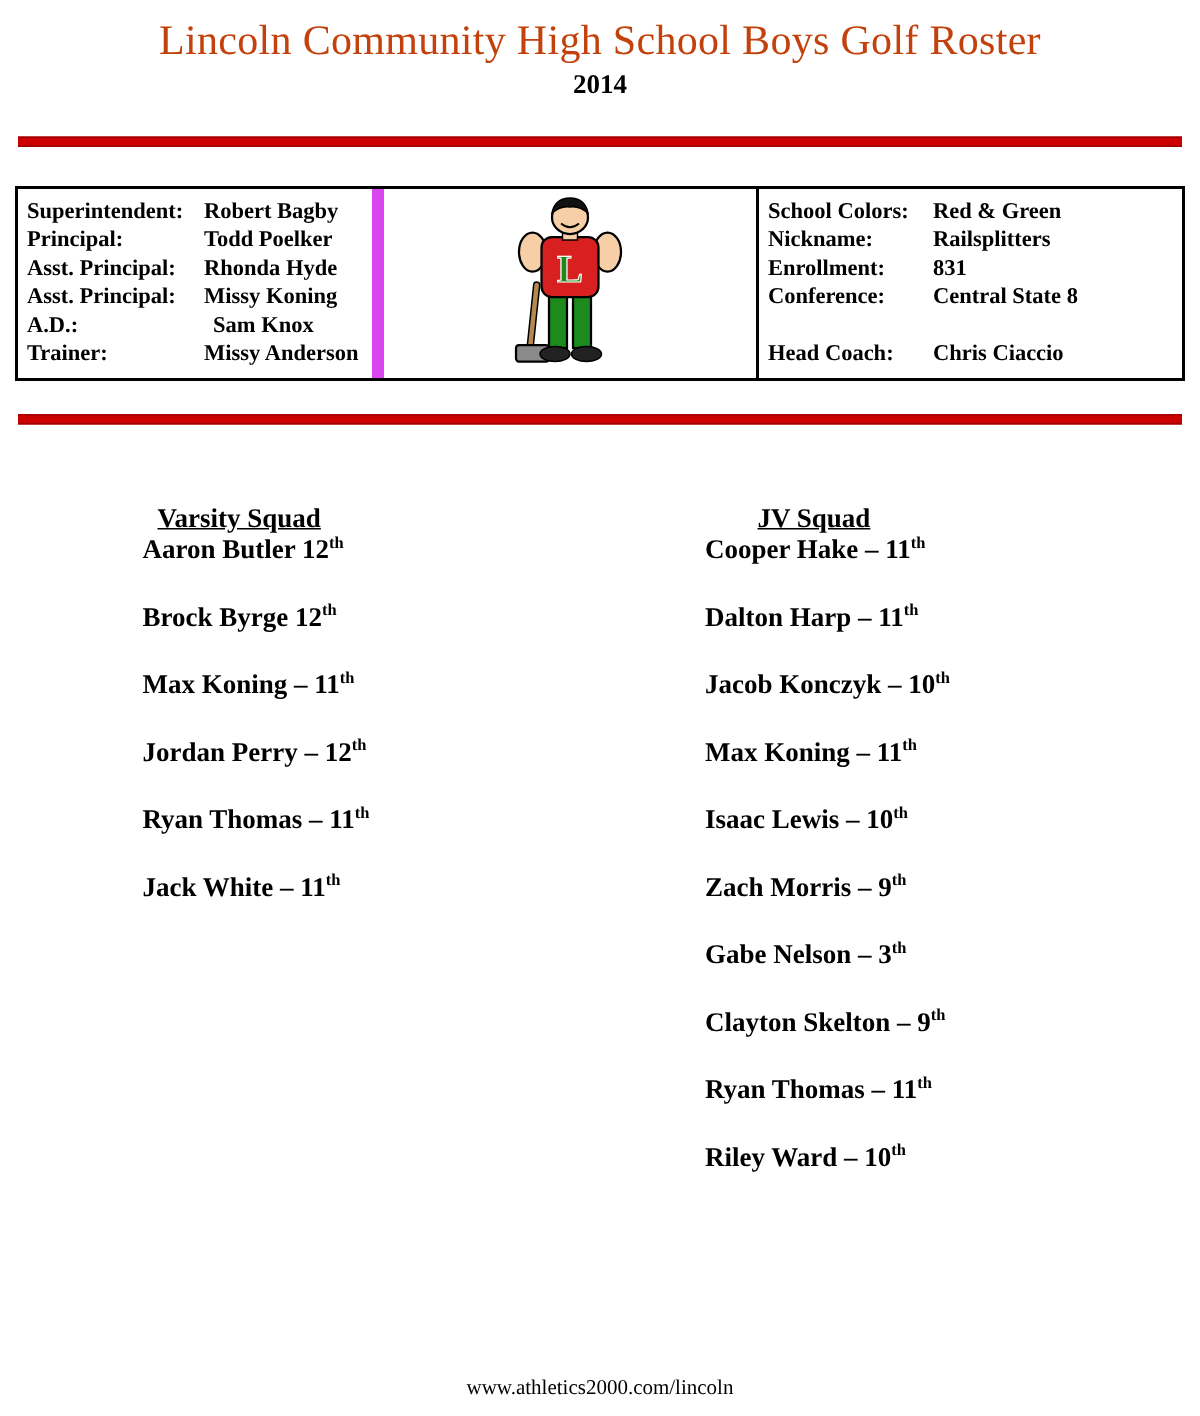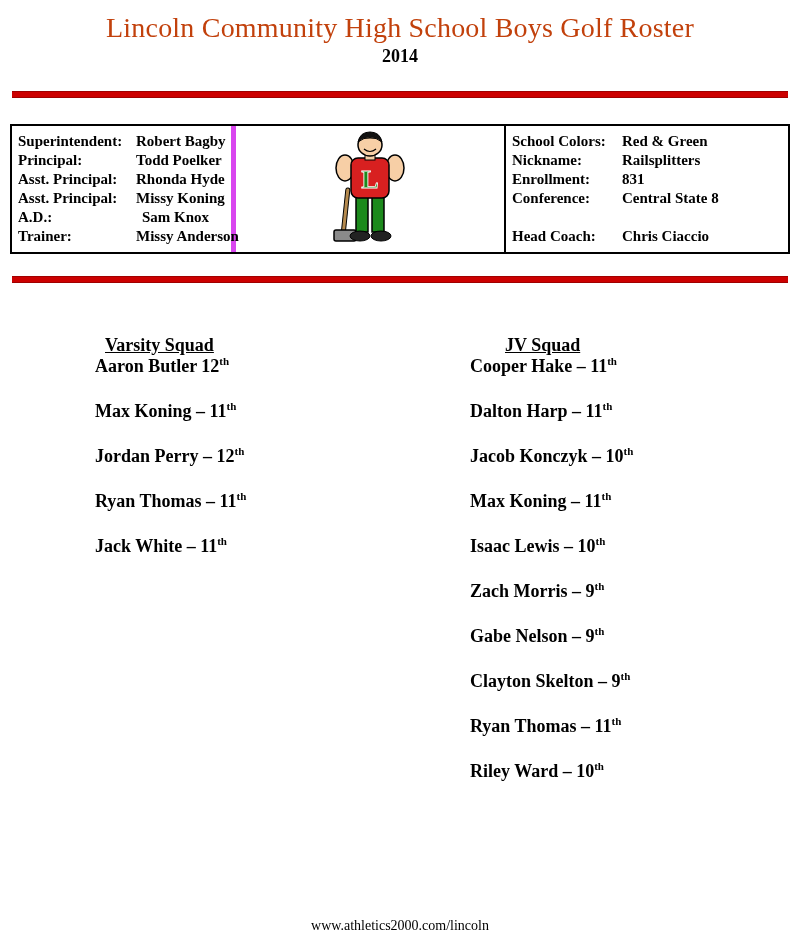--- a/index.html
+++ b/index.html
@@ -38,22 +38,22 @@
   .rule-bottom { margin-top:22px; }
 
   .info-box {
     margin:26px 10px 0 10px;
     border:2px solid #000;
     display:flex;
     align-items:stretch;
     min-height:126px;
   }
   .info-left {
-    width:224px;
-    border-right:5px solid #d946ef;
+    width:244px;
+    border-right:8px solid #d946ef;
     padding:6px 8px 6px 6px;
   }
   .info-center {
     flex:1;
     border-right:2px solid #000;
     display:flex;
     align-items:center;
     justify-content:center;
     padding:4px 0;
   }
@@ -209,35 +209,36 @@
 
 </div>
 
 <div class="red-rule rule-bottom"></div>
 
 <div class="roster">
 
   <div class="squad-col col-varsity">
     <div class="squad-heading">Varsity Squad</div>
     <div class="player"><span>Aaron Butler 12</span><sup>th</sup></div>
+    <div class="player"><span>Brock Byrge 12</span><sup>th</sup></div>
     <div class="player"><span>Max Koning – 11</span><sup>th</sup></div>
     <div class="player"><span>Jordan Perry – 12</span><sup>th</sup></div>
     <div class="player"><span>Ryan Thomas – 11</span><sup>th</sup></div>
     <div class="player"><span>Jack White – 11</span><sup>th</sup></div>
   </div>
 
   <div class="squad-col col-jv">
     <div class="squad-heading">JV Squad</div>
     <div class="player"><span>Cooper Hake – 11</span><sup>th</sup></div>
     <div class="player"><span>Dalton Harp – 11</span><sup>th</sup></div>
     <div class="player"><span>Jacob Konczyk – 10</span><sup>th</sup></div>
     <div class="player"><span>Max Koning – 11</span><sup>th</sup></div>
     <div class="player"><span>Isaac Lewis – 10</span><sup>th</sup></div>
     <div class="player"><span>Zach Morris – 9</span><sup>th</sup></div>
-    <div class="player"><span>Gabe Nelson – 9</span><sup>th</sup></div>
+    <div class="player"><span>Gabe Nelson – 3</span><sup>th</sup></div>
     <div class="player"><span>Clayton Skelton – 9</span><sup>th</sup></div>
     <div class="player"><span>Ryan Thomas – 11</span><sup>th</sup></div>
     <div class="player"><span>Riley Ward – 10</span><sup>th</sup></div>
   </div>
 
 </div>
 
 <div class="page-footer">www.athletics2000.com/lincoln</div>
 
 </body></html>

